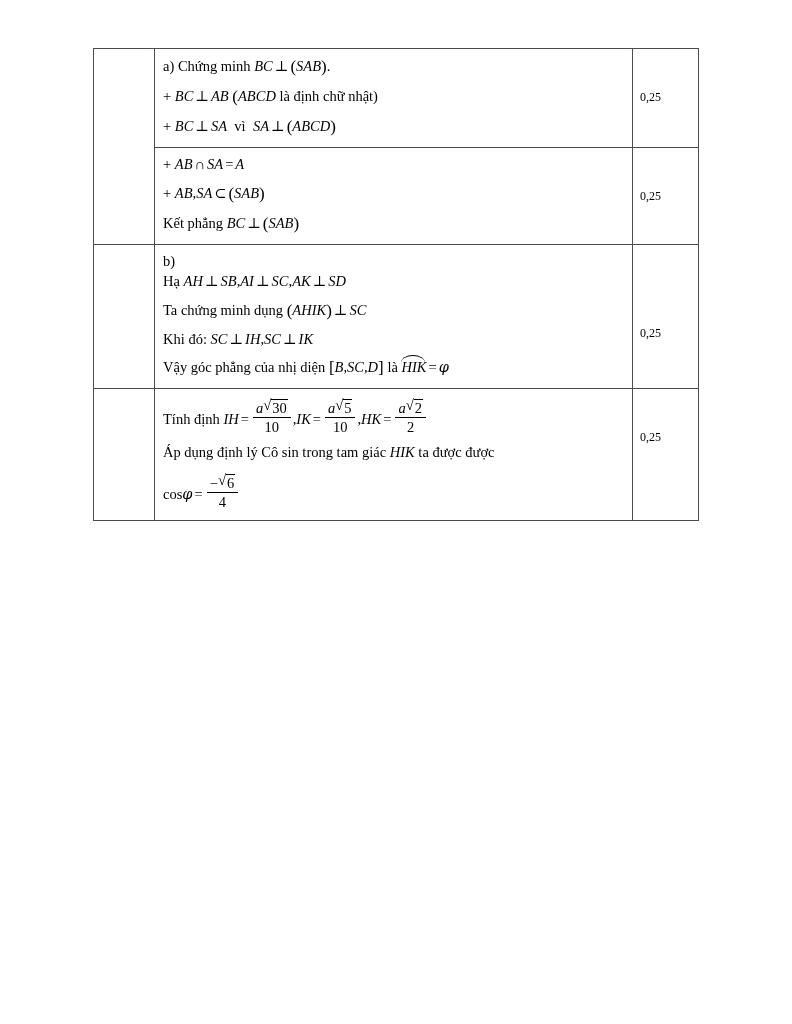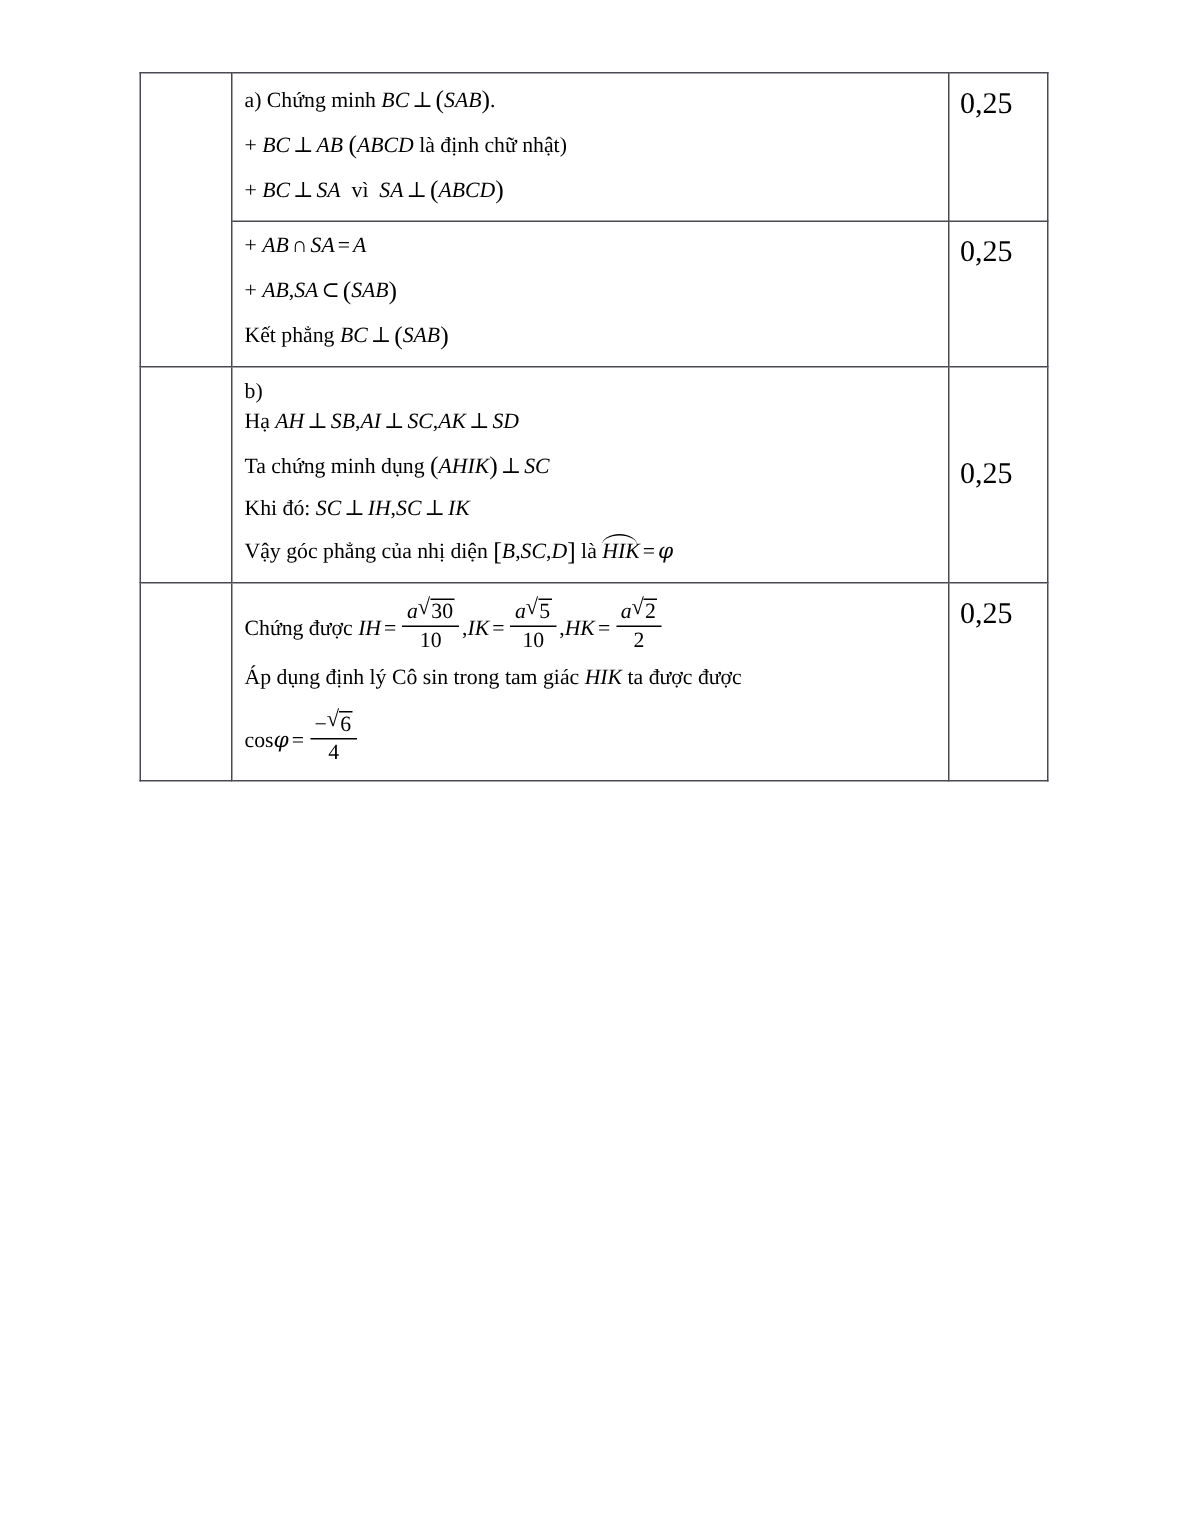--- a/index.html
+++ b/index.html
@@ -44,22 +44,23 @@
   col.c-body   { width: 478px; }
   col.c-score  { width: 66px; }
 
   .cell-body {
     padding: 9px 8px 10px 8px;
     font-size: 14.5px;
     line-height: 1.0;
   }
   .cell-score {
     padding: 8px 0 0 7px;
-    font-size: 20px;
+    font-size: 12px;
     line-height: 1.2;
+    margin-top: 33px;
   }
   .cell-score.middle {
     vertical-align: middle;
     padding-top: 0;
     padding-bottom: 0;
   }
 
   td.score-cell { vertical-align: top; }
   td.score-cell.middle { vertical-align: middle; }
 
@@ -252,21 +253,21 @@
         <td class="score-cell middle">
           <div class="cell-score middle">0,25</div>
         </td>
       </tr>
 
       <tr>
         <td class="label-cell"></td>
         <td>
           <div class="cell-body">
             <div class="line hasfrac mathline">
-              <span>Chứng được</span>
+              <span>Tính định</span>
               <span class="mi">IH</span><span class="mo">=</span><span class="frac"><span class="num"><span class="mi">a</span><span class="sqrt"><span class="radical">√</span><span class="radicand">30</span></span></span><span class="den">10</span></span><span>,</span><span class="mi">IK</span><span class="mo">=</span><span class="frac"><span class="num"><span class="mi">a</span><span class="sqrt"><span class="radical">√</span><span class="radicand">5</span></span></span><span class="den">10</span></span><span>,</span><span class="mi">HK</span><span class="mo">=</span><span class="frac"><span class="num"><span class="mi">a</span><span class="sqrt"><span class="radical">√</span><span class="radicand">2</span></span></span><span class="den">2</span></span>
             </div>
             <div class="line mathline">
               <span>Áp dụng định lý Cô sin trong tam giác</span>
               <span class="mi">HIK</span>
               <span>ta được được</span>
             </div>
             <div class="line hasfrac-last mathline">
               <span>cos</span><span class="phi">φ</span><span class="mo">=</span><span class="frac"><span class="num"><span>−</span><span class="sqrt"><span class="radical">√</span><span class="radicand">6</span></span></span><span class="den">4</span></span>
             </div>

